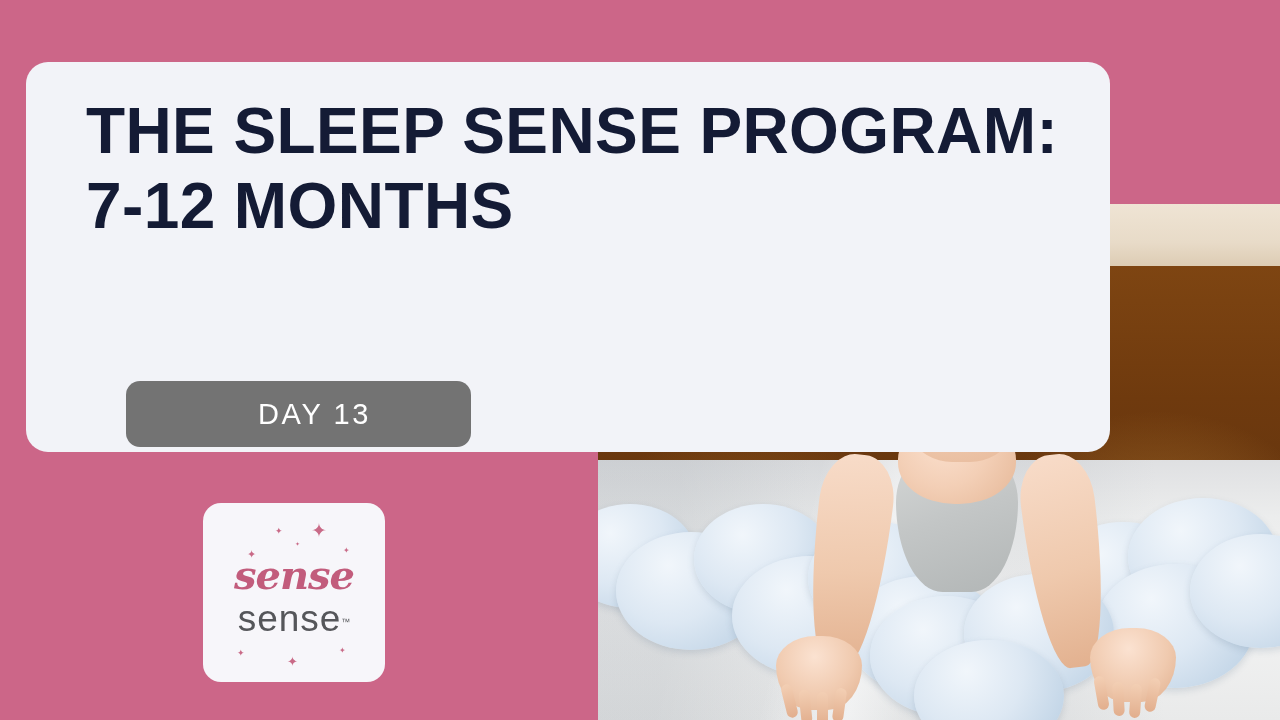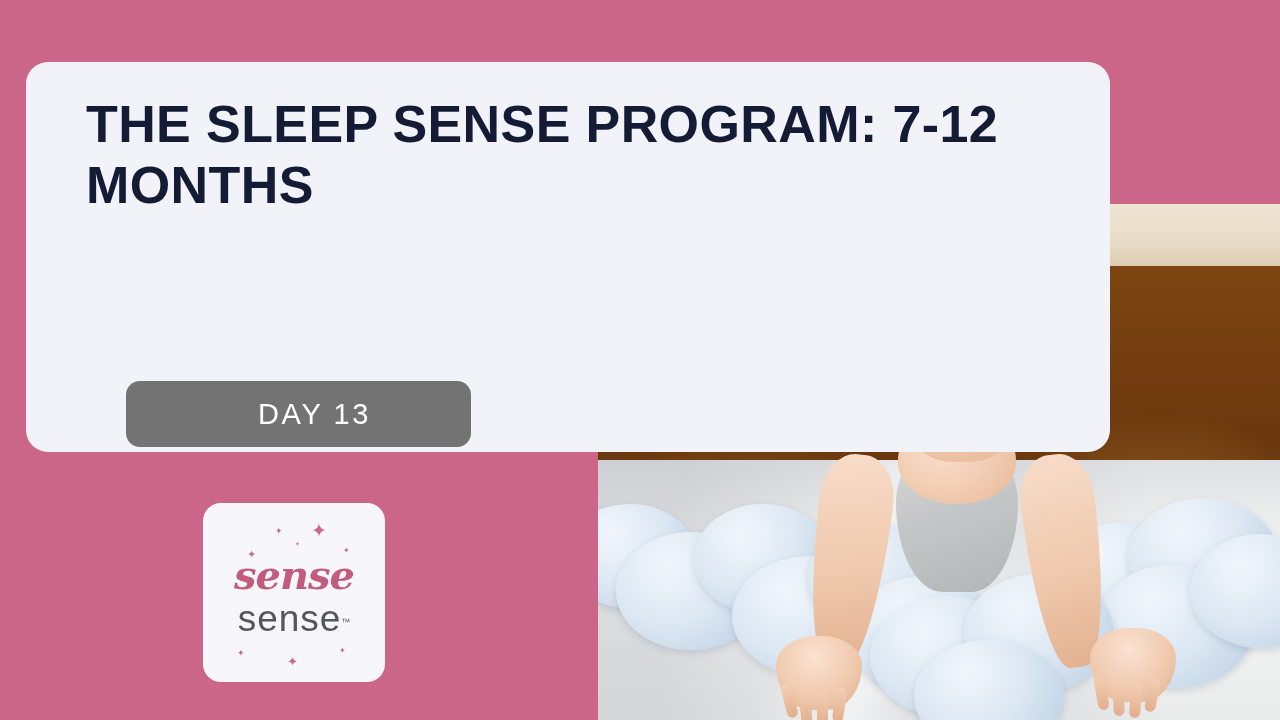--- a/index.html
+++ b/index.html
@@ -110,21 +110,21 @@
     position:absolute;
     left:26px; top:62px;
     width:1084px; height:390px;
     background:#f2f3f8;
     border-radius:22px;
   }
   #title-text {
     position:absolute;
     left:60px; top:32px;
     width:980px;
-    font-size:52px;
+    font-size:64px;
     font-weight:700;
     line-height:1.17;
     letter-spacing:.4px;
     color:#141b35;
     text-transform:uppercase;
   }
   #day-badge {
     position:absolute;
     left:100px; top:319px;
     width:345px; height:66px;

